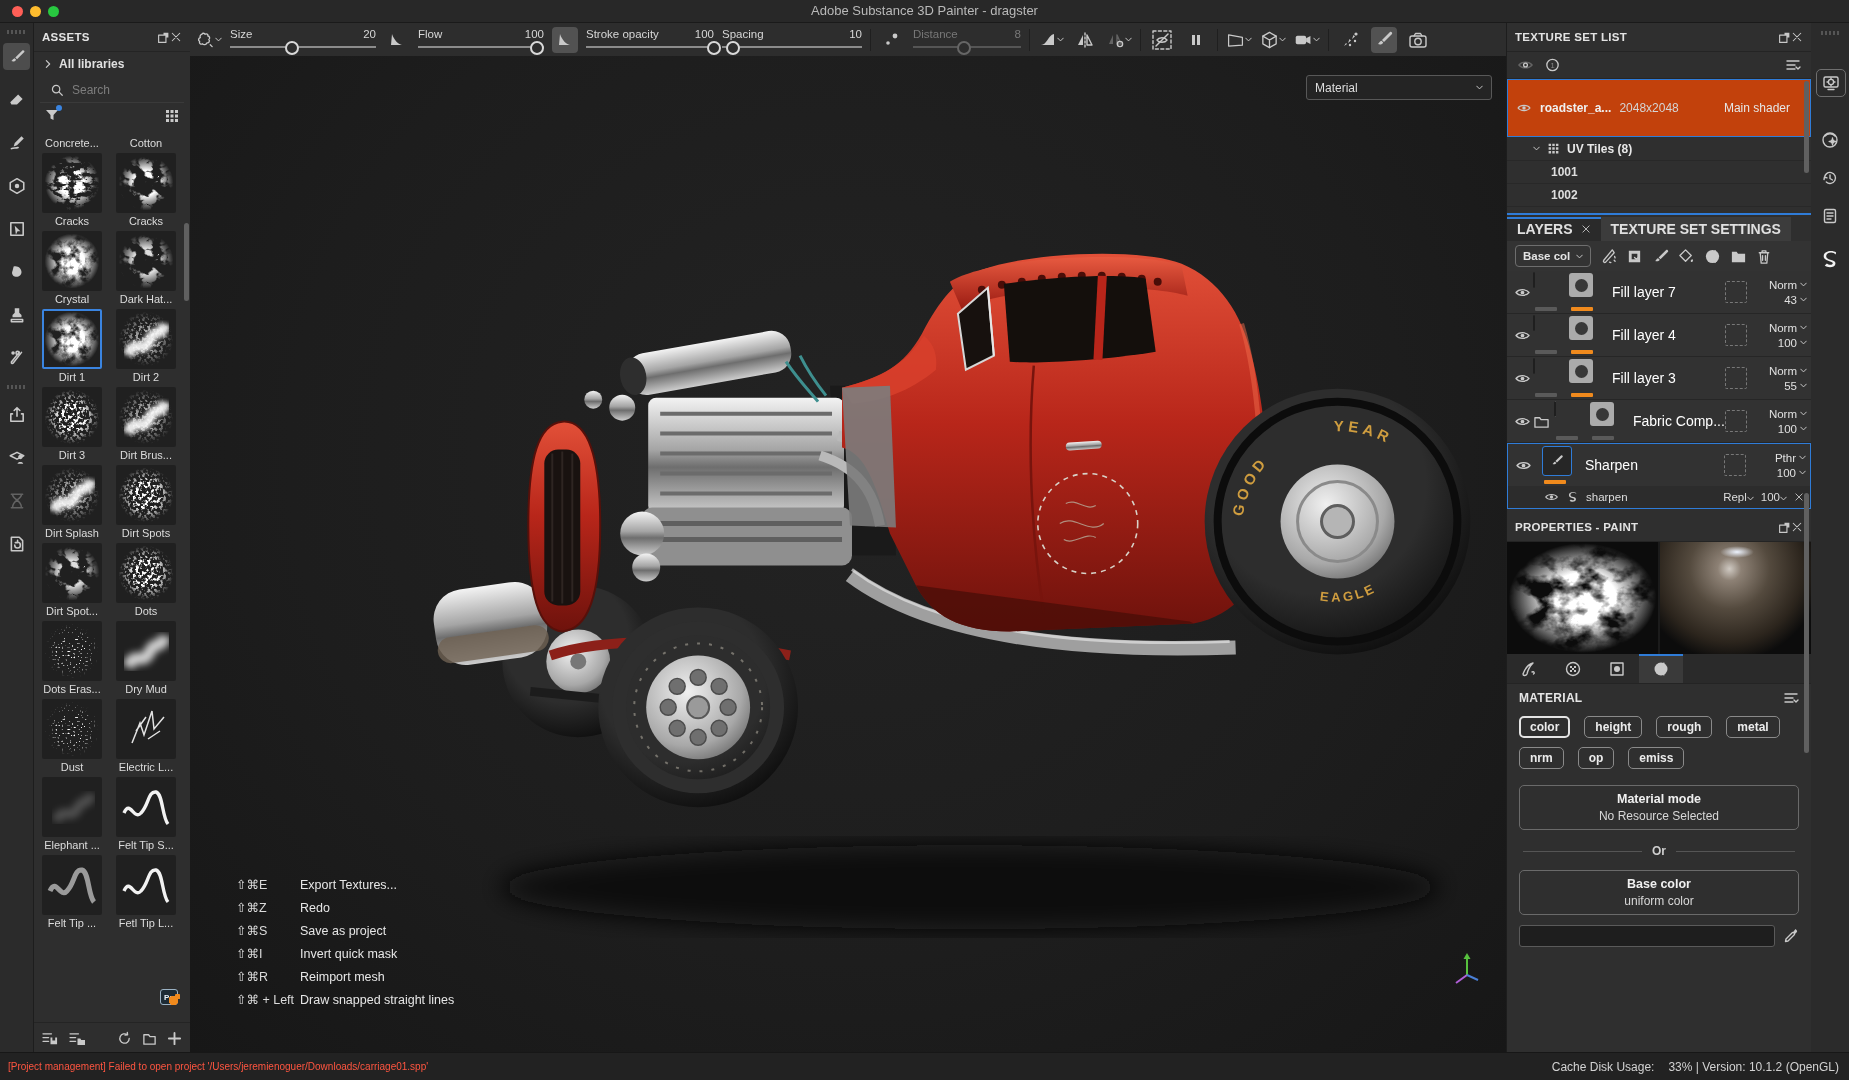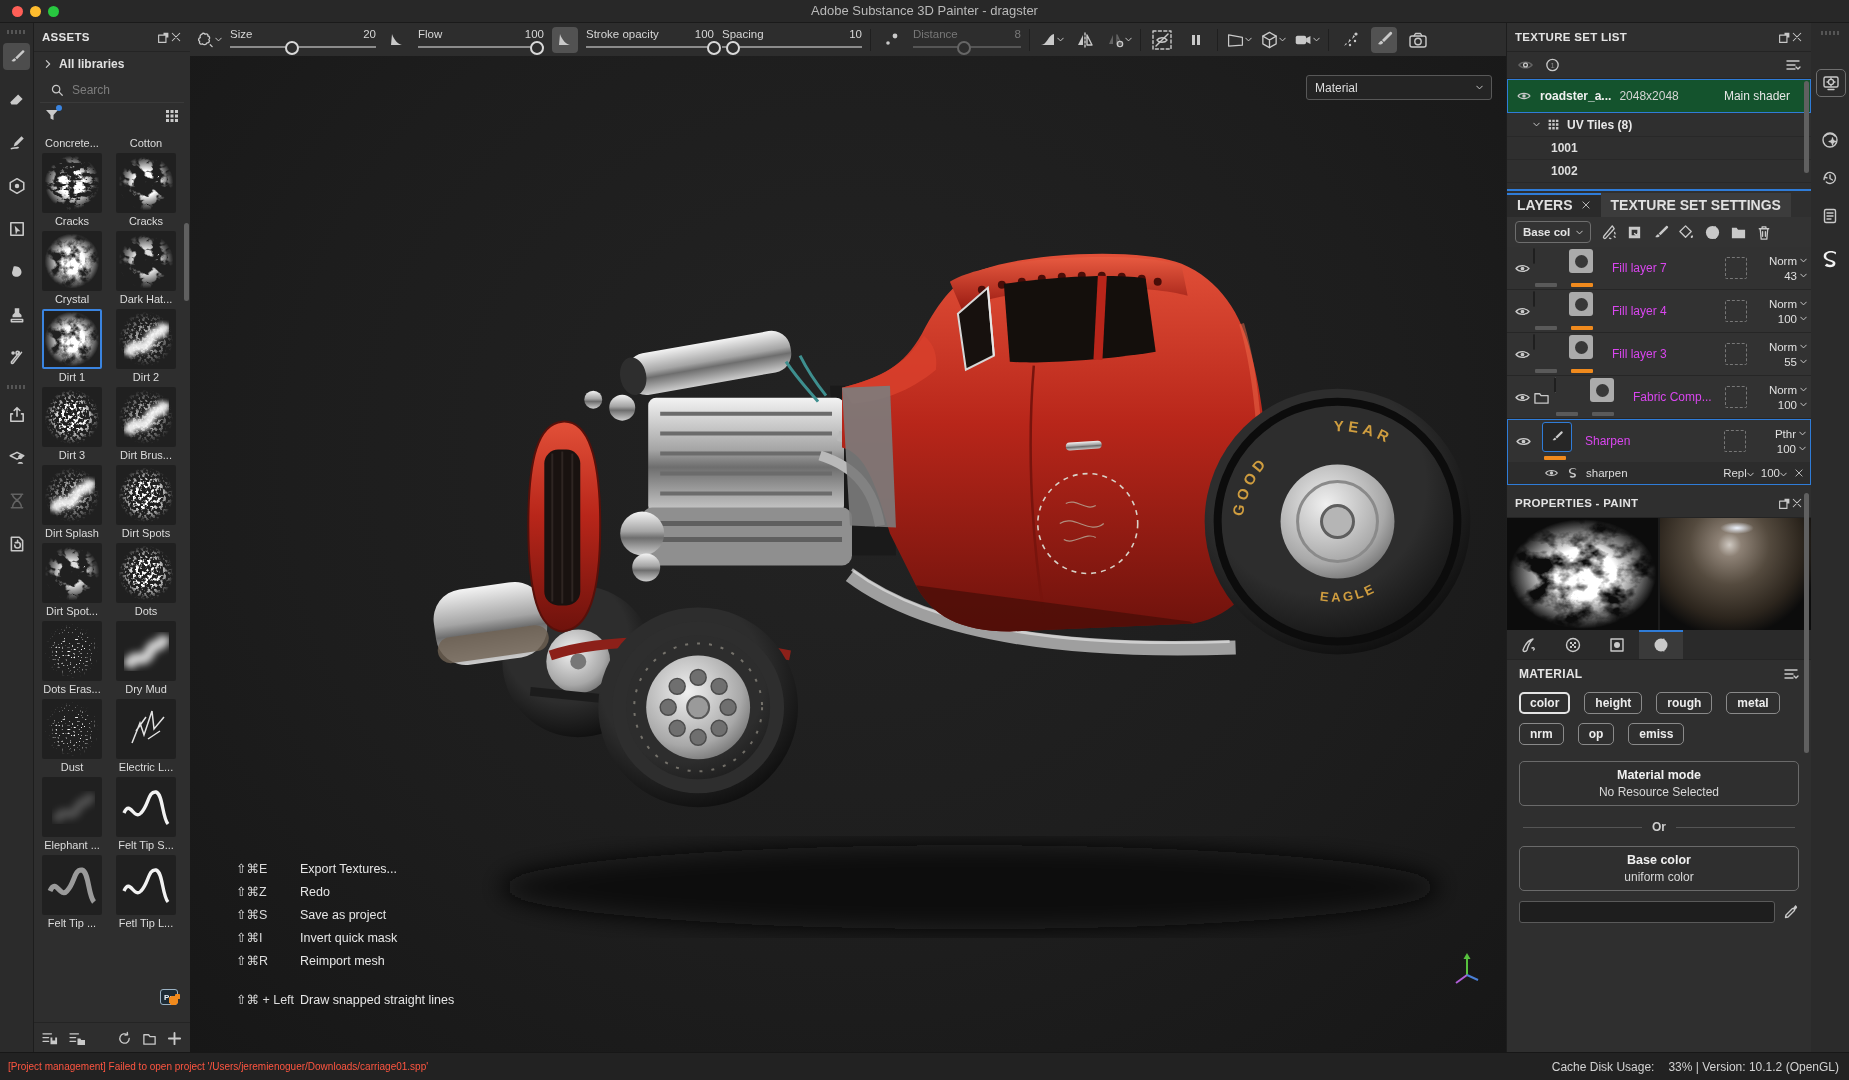--- a/index.html
+++ b/index.html
@@ -61,28 +61,28 @@
   .param.dis .knob{border-color:#666;}
   .tbtn{width:26px;height:26px;border-radius:4px;display:flex;align-items:center;justify-content:center;flex:0 0 auto;}
   .tbtn.active{background:#525252;}
   
   .viewport{position:absolute;top:33px;left:0;right:0;bottom:0;background:radial-gradient(ellipse at 50% 40%,#232323 0%,#1d1d1d 60%,#171717 100%);overflow:hidden;}
   .shading-dd{position:absolute;top:19px;right:14px;width:168px;height:23px;background:#242424;border:1px solid #585858;border-radius:3px;
       display:flex;align-items:center;padding:0 8px;color:#dedede;}
   .shading-dd .sp{flex:1;}
   .shortcuts{position:absolute;left:46px;bottom:42px;color:#e6e6e6;font-size:12.5px;}
   .sc-row{display:flex;height:23px;align-items:center;}
-  .sc-row:last-child{margin-top:16px;}
+  .sc-row:last-child{}
   .sc-keys{width:64px;color:#dcdcdc;}
   .gizmo{position:absolute;right:22px;bottom:66px;}
   
   .rpanels{position:absolute;top:23px;left:1506px;width:304px;bottom:27px;background:#2f2f2f;border-left:1px solid #1d1d1d;border-right:1px solid #1d1d1d;}
   .tsl-iconrow{height:26px;display:flex;align-items:center;gap:10px;padding:0 10px;border-bottom:1px solid #262626;}
   .tsl-iconrow .sp{flex:1;}
-  .tsl-row{height:24px;display:flex;align-items:center;gap:8px;padding:4px 8px;border:1px solid #2f7cd8;background:#14532d;}
+  .tsl-row{height:24px;display:flex;align-items:center;gap:8px;padding:16px 8px;border:1px solid #2f7cd8;background:#c2410c;}
   .tsl-name{font-weight:bold;color:#f0f0f0;}
   .tsl-res{color:#d5d5d5;}
   .tsl-shader{color:#e6e6e6;margin-left:auto;margin-right:12px;}
   .uvrow{height:23px;display:flex;align-items:center;gap:7px;padding-left:26px;border-bottom:1px solid #282828;color:#e8e8e8;font-weight:bold;}
   .tiles{height:52px;overflow:hidden;}
   .tile-row{height:22px;line-height:22px;padding-left:44px;color:#dedede;border-bottom:1px solid #282828;font-weight:bold;}
   
   .ltabs{display:flex;height:24px;border-top:2px solid transparent;}
   .ltab{display:flex;align-items:center;gap:8px;padding:0 10px;font-weight:bold;font-size:14px;color:#e0e0e0;background:#3c3c3c;}
   .ltab.active{background:#2a2a2a;box-shadow:inset 0 2px 0 #2f7cd8;}
@@ -93,21 +93,21 @@
   .l-thumbwrap{position:relative;width:30px;height:38px;margin-right:6px;}
   .l-thumb{width:28px;height:28px;border-radius:3px;border:1px solid #1f1f1f;
      background:radial-gradient(circle at 35% 30%,#7a6a50,#262017 72%);}
   .l-thumb.dark{background:radial-gradient(circle at 35% 30%,#4c4438,#16130e 72%);}
   .l-thumb.checker{background:repeating-conic-gradient(#8f8f8f 0 25%,#4c4c4c 0 50%) 0 0/8px 8px;}
   .l-thumb.paint{background:#262626;border:1px solid #2f7cd8;display:flex;align-items:center;justify-content:center;}
   .l-bar{position:absolute;left:2px;bottom:0;width:22px;height:4px;background:#5a5a5a;border-radius:1px;}
   .l-bar.orange{background:#f08a1d;}
   .l-mask{width:24px;height:24px;border-radius:3px;background:#ababab;display:flex;align-items:center;justify-content:center;}
   .l-mask::before{content:"";width:13px;height:13px;border-radius:50%;background:#383838;}
-  .l-name{flex:1;color:#d946ef;font-size:12px;margin-left:7px;white-space:nowrap;overflow:hidden;}
+  .l-name{flex:1;color:#ffffff;font-size:14px;margin-left:7px;white-space:nowrap;overflow:hidden;}
   .l-dash{width:20px;height:20px;border:1px dashed #777;border-radius:2px;margin-right:8px;flex:0 0 auto;}
   .l-right{width:52px;display:flex;flex-direction:column;align-items:flex-end;gap:3px;color:#e0e0e0;font-size:11.5px;}
   .l-right .rw{display:flex;align-items:center;gap:3px;}
   .fx-row{height:22px;display:flex;align-items:center;gap:7px;padding-left:36px;padding-right:6px;background:#2c2c2c;color:#ddd;font-size:11.5px;}
   
   .previews{display:flex;height:112px;background:#0c0c0c;}
   .prev{position:relative;width:50%;overflow:hidden;background:#0c0c0c;}
   .prev + .prev{border-left:2px solid #1b1b1b;}
   .prev svg{position:absolute;inset:0;width:100%;height:100%;}
   .sphere-prev{position:absolute;inset:0;

